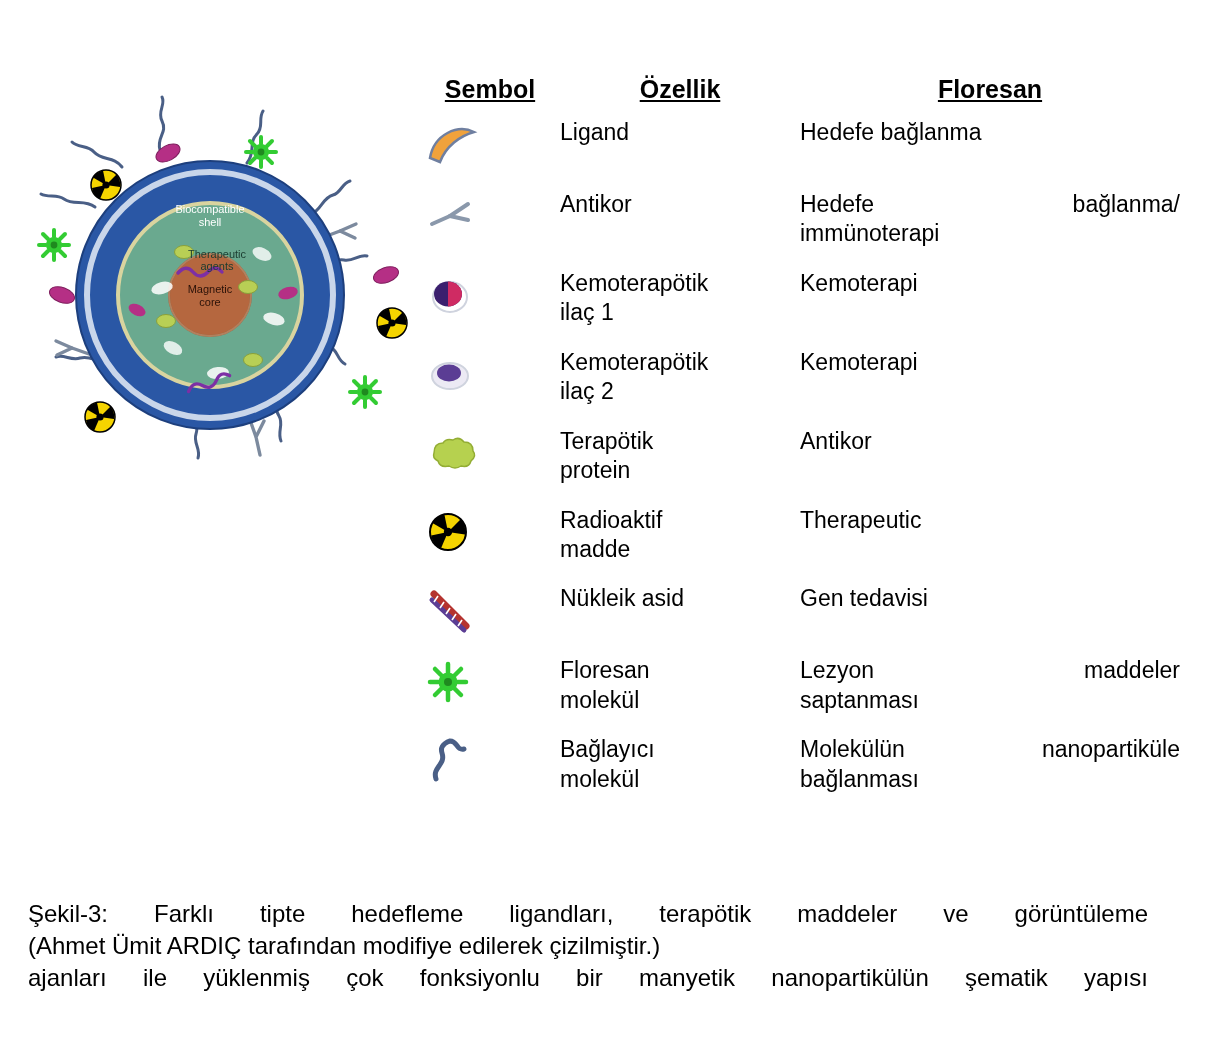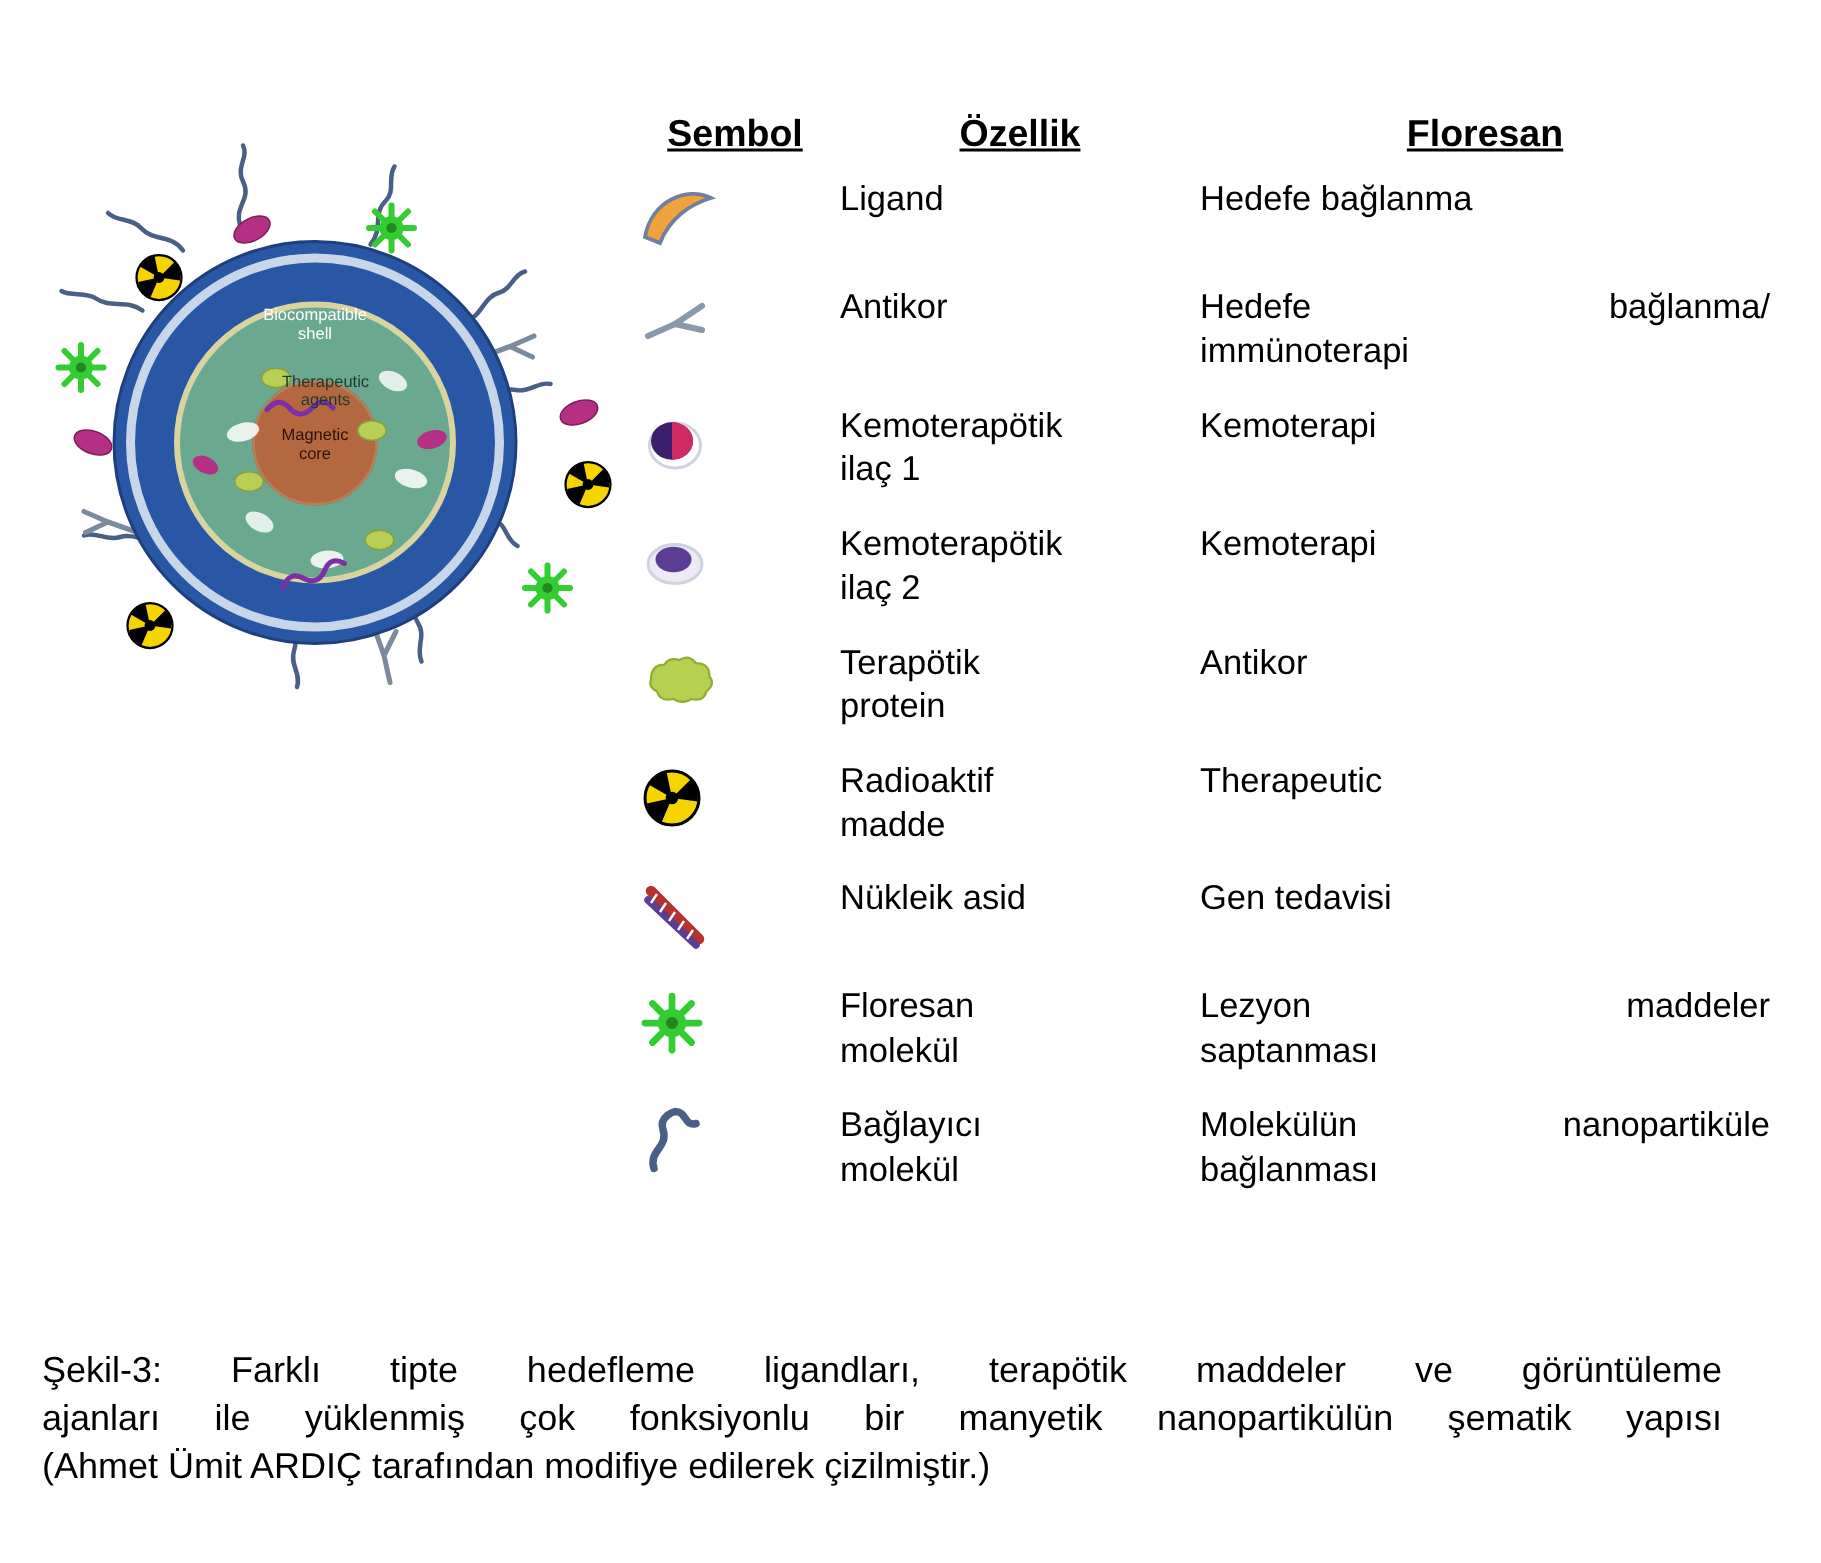--- a/index.html
+++ b/index.html
@@ -466,18 +466,18 @@
           </td>
         </tr>
 
       </tbody>
     </table>
   </div>
 
   <div class="caption-area">
     <div class="caption">
       <span class="ln j"><span class="lead">Şekil-3</span><span>: Farklı tipte hedefleme ligandları, terapötik maddeler ve görüntüleme</span></span>
+      <span class="ln">(Ahmet Ümit ARDIÇ tarafından modifiye edilerek çizilmiştir.)</span>
       <span class="ln j">ajanları ile yüklenmiş çok fonksiyonlu bir manyetik nanopartikülün şematik yapısı</span>
-      <span class="ln">(Ahmet Ümit ARDIÇ tarafından modifiye edilerek çizilmiştir.)</span>
     </div>
   </div>
 
 </div>
 
 </body></html>

